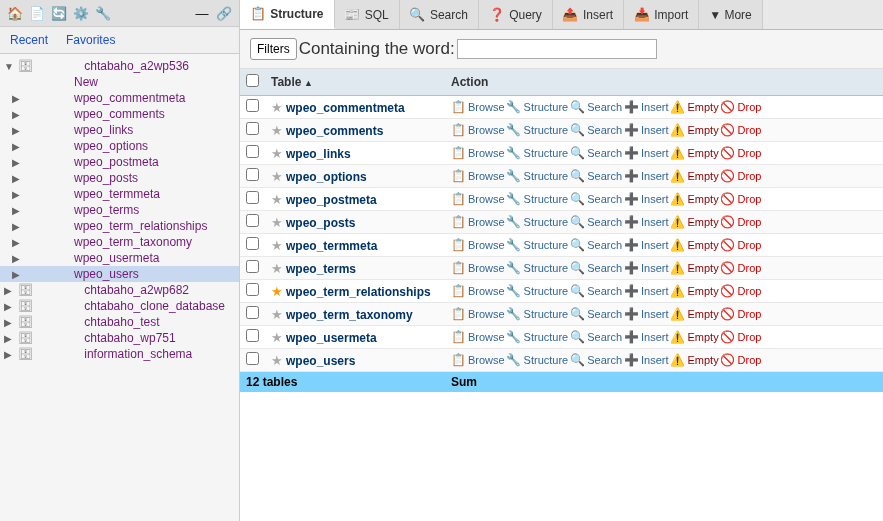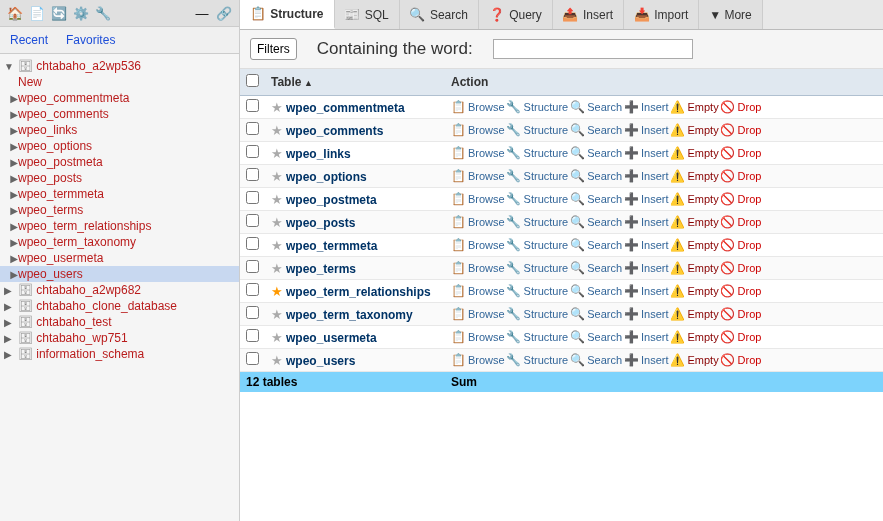--- a/index.html
+++ b/index.html
@@ -52,22 +52,22 @@
       padding: 1px 4px;
       cursor: pointer;
       white-space: nowrap;
       font-size: 12px;
     }
     .tree-item.selected { background: #c8d8f0; }
     .tree-item .expander {
       width: 14px; font-size: 10px; color: #666; flex-shrink: 0;
     }
     .tree-item .db-icon { color: #888; margin-right: 3px; flex-shrink: 0; }
-    .tree-item .label { color: #b91c1c; }
-    .indent1 { padding-left: 4px; text-align: right; }
+    .tree-item .label { color: #701a75; margin-left: 48px; }
+    .indent1 { padding-left: 12px; }
 
     
     #main {
       flex: 1;
       display: flex;
       flex-direction: column;
       overflow: hidden;
     }
 
     
@@ -98,21 +98,21 @@
     }
     .tab-icon { font-size: 13px; }
 
     
     #filter-bar {
       background: #f5f5f5;
       padding: 8px 10px;
       border-bottom: 1px solid #ddd;
       display: flex;
       align-items: center;
-      gap: 20px;
+      gap: 2px;
     }
     .filter-box {
       border: 1px solid #999;
       background: #fff;
       border-radius: 3px;
       padding: 3px 6px;
       font-size: 12px;
     }
     .filter-label {
       font-size: 17px;

